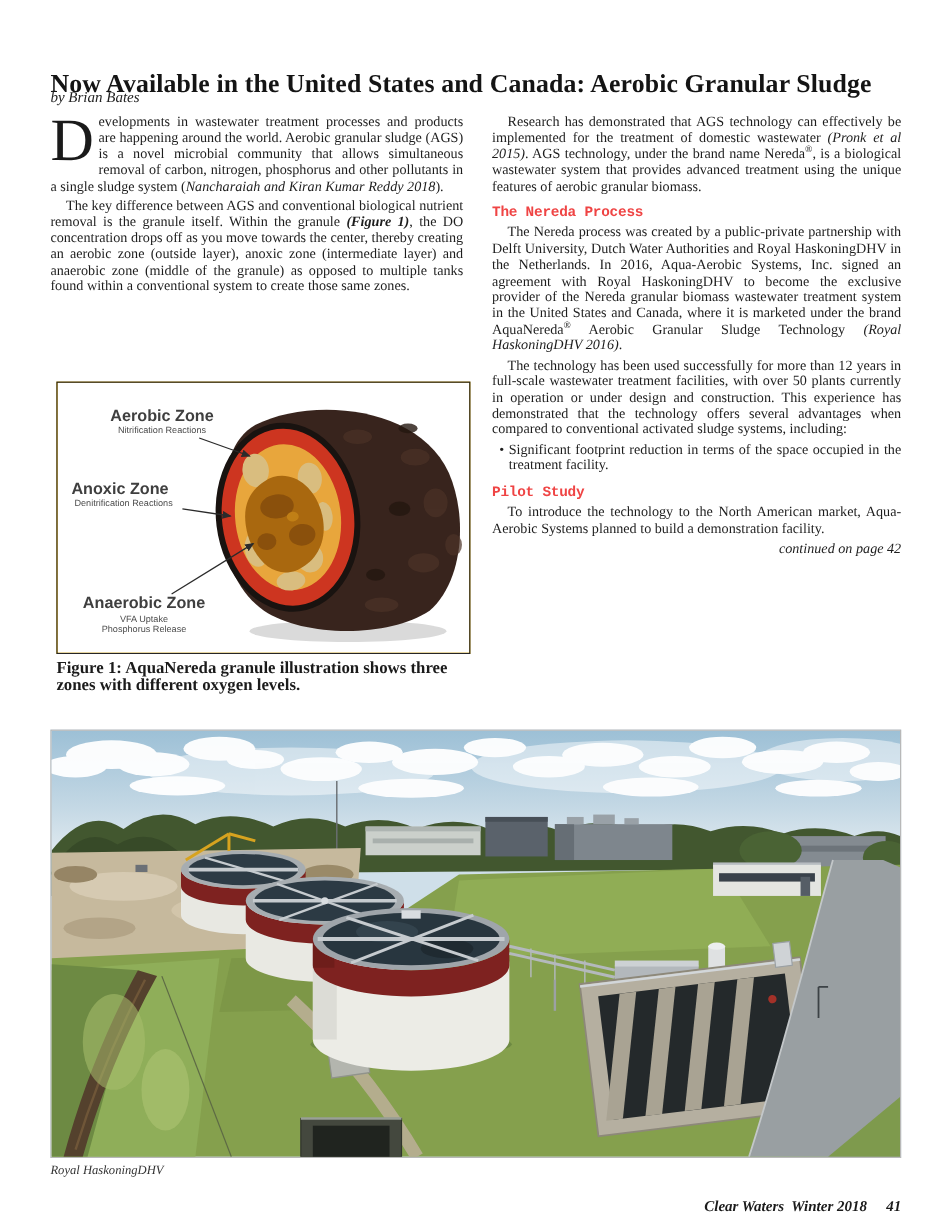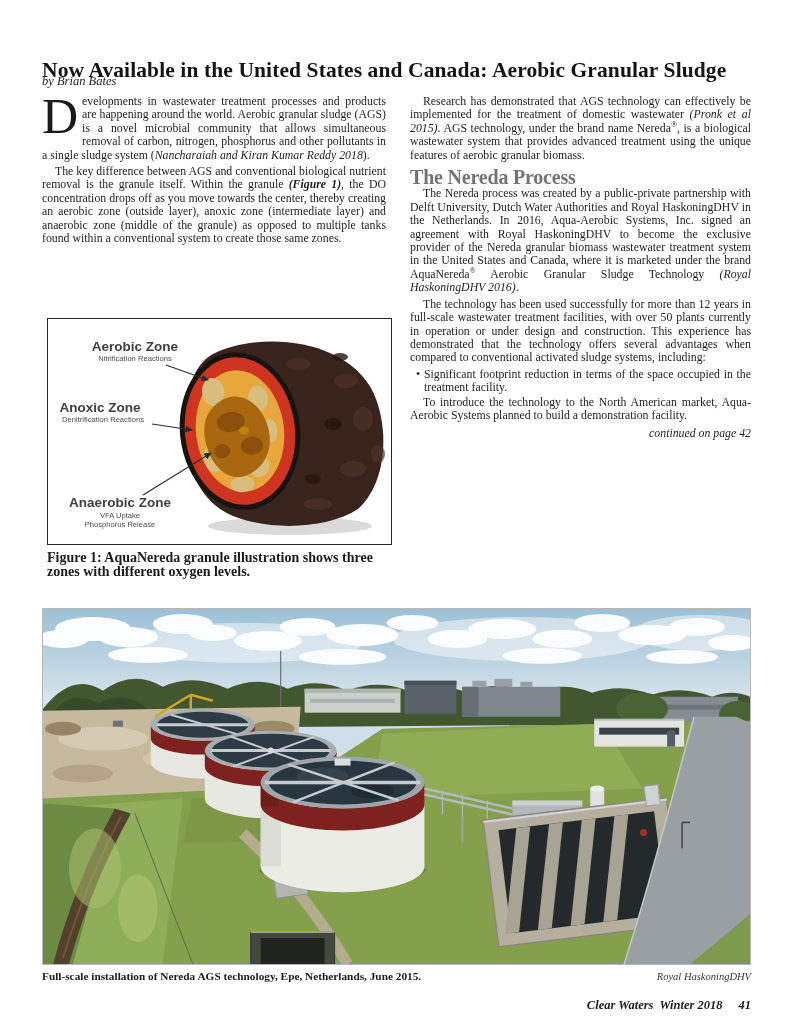--- a/index.html
+++ b/index.html
@@ -13,22 +13,22 @@
   .col{position:absolute;top:95px;font-size:11.8px;line-height:13.4px;text-align:justify;}
   .col-left{left:42px;width:344px;}
   .col-right{left:410px;width:341px;}
   .col p{margin:0 0 3px 0;}
   .col p.indent{text-indent:13px;}
   .dropcap{float:left;font-size:50px;line-height:40px;height:40px;padding:1px 4px 0 0;color:#1a1a1a;}
   .i{font-style:italic;}
   .b{font-weight:700;}
   sup{font-size:68%;vertical-align:super;line-height:0;}
 
-  h2.sec{font-family:Liberation Serif, serif;font-size:20px;font-weight:700;
-         letter-spacing:-.2px;margin:9px 0 3px 0;color:#737373;text-align:left;}
+  h2.sec{font-family:Liberation Mono, monospace;font-size:12px;font-weight:700;
+         letter-spacing:-.2px;margin:9px 0 3px 0;color:#ef4444;text-align:left;}
   ul.bullets{margin:0;padding:0 0 0 14px;list-style:none;}
   ul.bullets li{text-indent:-8px;padding-left:0;margin-bottom:1px;line-height:13.6px;}
   ul.bullets li::before{content:"\2022\00a0";}
   .continued{text-align:right;font-style:italic;font-size:11.8px;margin-top:4px;}
 
   .fig1{position:absolute;left:47px;top:318px;width:343px;height:225px;margin:0;
         border:1px solid #262626;background:#eab308;box-sizing:content-box;}
   .fig1 svg{display:block;width:100%;height:100%;}
   .fig1-cap{position:absolute;left:47px;top:551px;width:334px;font-size:14px;font-weight:700;
             line-height:13.5px;color:#1b1b1b;}
@@ -124,20 +124,21 @@
   <div class="fig1-cap">Figure 1: AquaNereda granule illustration shows three zones with different oxygen levels.</div>
 
   <div class="col col-right">
     <p class="indent"><span>Research has demonstrated that AGS technology can effectively be implemented for the treatment of domestic wastewater </span><span class="i">(Pronk et al 2015)</span><span>. AGS technology, under the brand name Nereda</span><sup>®</sup><span>, is a biological wastewater system that provides advanced treatment using the unique features of aerobic granular biomass.</span></p>
     <h2 class="sec">The Nereda Process</h2>
     <p class="indent"><span>The Nereda process was created by a public-private partnership with Delft University, Dutch Water Authorities and Royal HaskoningDHV in the Netherlands. In 2016, Aqua-Aerobic Systems, Inc. signed an agreement with Royal HaskoningDHV to become the exclusive provider of the Nereda granular biomass wastewater treatment system in the United States and Canada, where it is marketed under the brand AquaNereda</span><sup>®</sup><span> Aerobic Granular Sludge Technology </span><span class="i">(Royal HaskoningDHV 2016)</span><span>.</span></p>
     <p class="indent">The technology has been used successfully for more than 12 years in full-scale wastewater treatment facilities, with over 50 plants currently in operation or under design and construction. This experience has demonstrated that the technology offers several advantages when compared to conventional activated sludge systems, including:</p>
     <ul class="bullets">
       <li>Significant footprint reduction in terms of the space occupied in the treatment facility.</li>
     </ul>
+    <h2 class="sec">Pilot Study</h2>
     <p class="indent">To introduce the technology to the North American market, Aqua-Aerobic Systems planned to build a demonstration facility.</p>
     <div class="continued">continued on page 42</div>
   </div>
 
   <div class="photo">
     <svg viewBox="0 0 708 356" preserveAspectRatio="none" role="img">
       <defs>
         <linearGradient id="skyg" x1="0" y1="0" x2="0" y2="1">
           <stop offset="0" stop-color="var(--sky-blue,#9dc0d6)"></stop>
           <stop offset="0.6" stop-color="#c2d7e4"></stop>
@@ -300,21 +301,20 @@
       </g>
       <g>
         <rect x="208" y="324" width="84" height="32" fill="#44483e" stroke="#30342c"></rect>
         <rect x="218" y="330" width="64" height="26" fill="#20241f"></rect>
         <line x1="208" y1="324" x2="292" y2="324" stroke="#9aa097" stroke-width="2"></line>
       </g>
     </svg>
   </div>
 
   <div class="photo-caption-row">
-    <div class="photo-cap">Full-scale installation of Nereda AGS technology, Epe, Netherlands, June 2015.</div>
     <div class="photo-credit">Royal HaskoningDHV</div>
   </div>
 
   <div class="footer">
     <span class="fj">Clear Waters</span><span class="fi">Winter 2018</span><span class="fp">41</span>
   </div>
 
 </div>
 
 </body></html>

